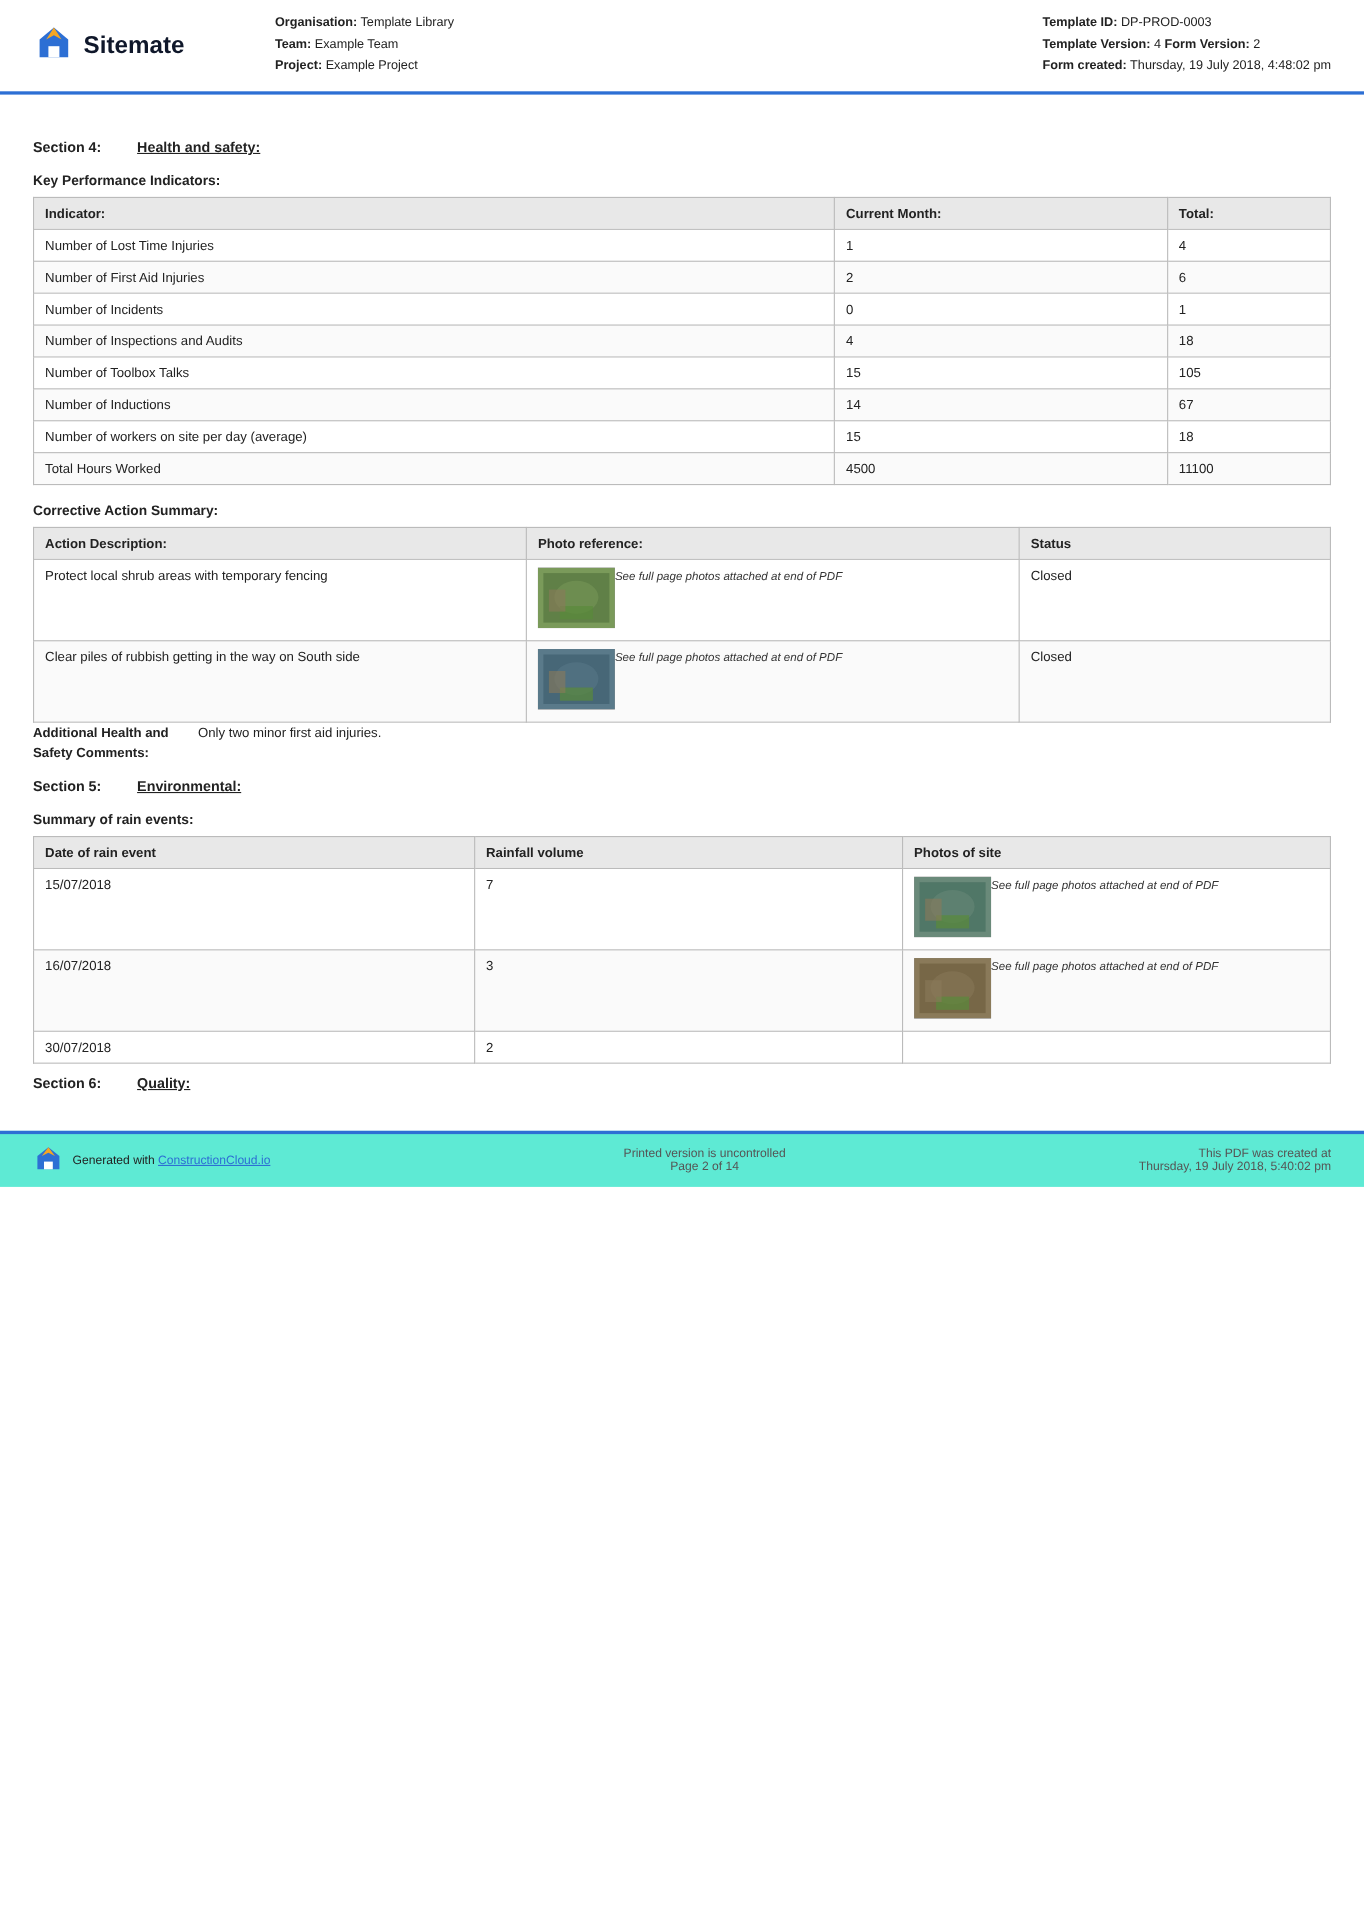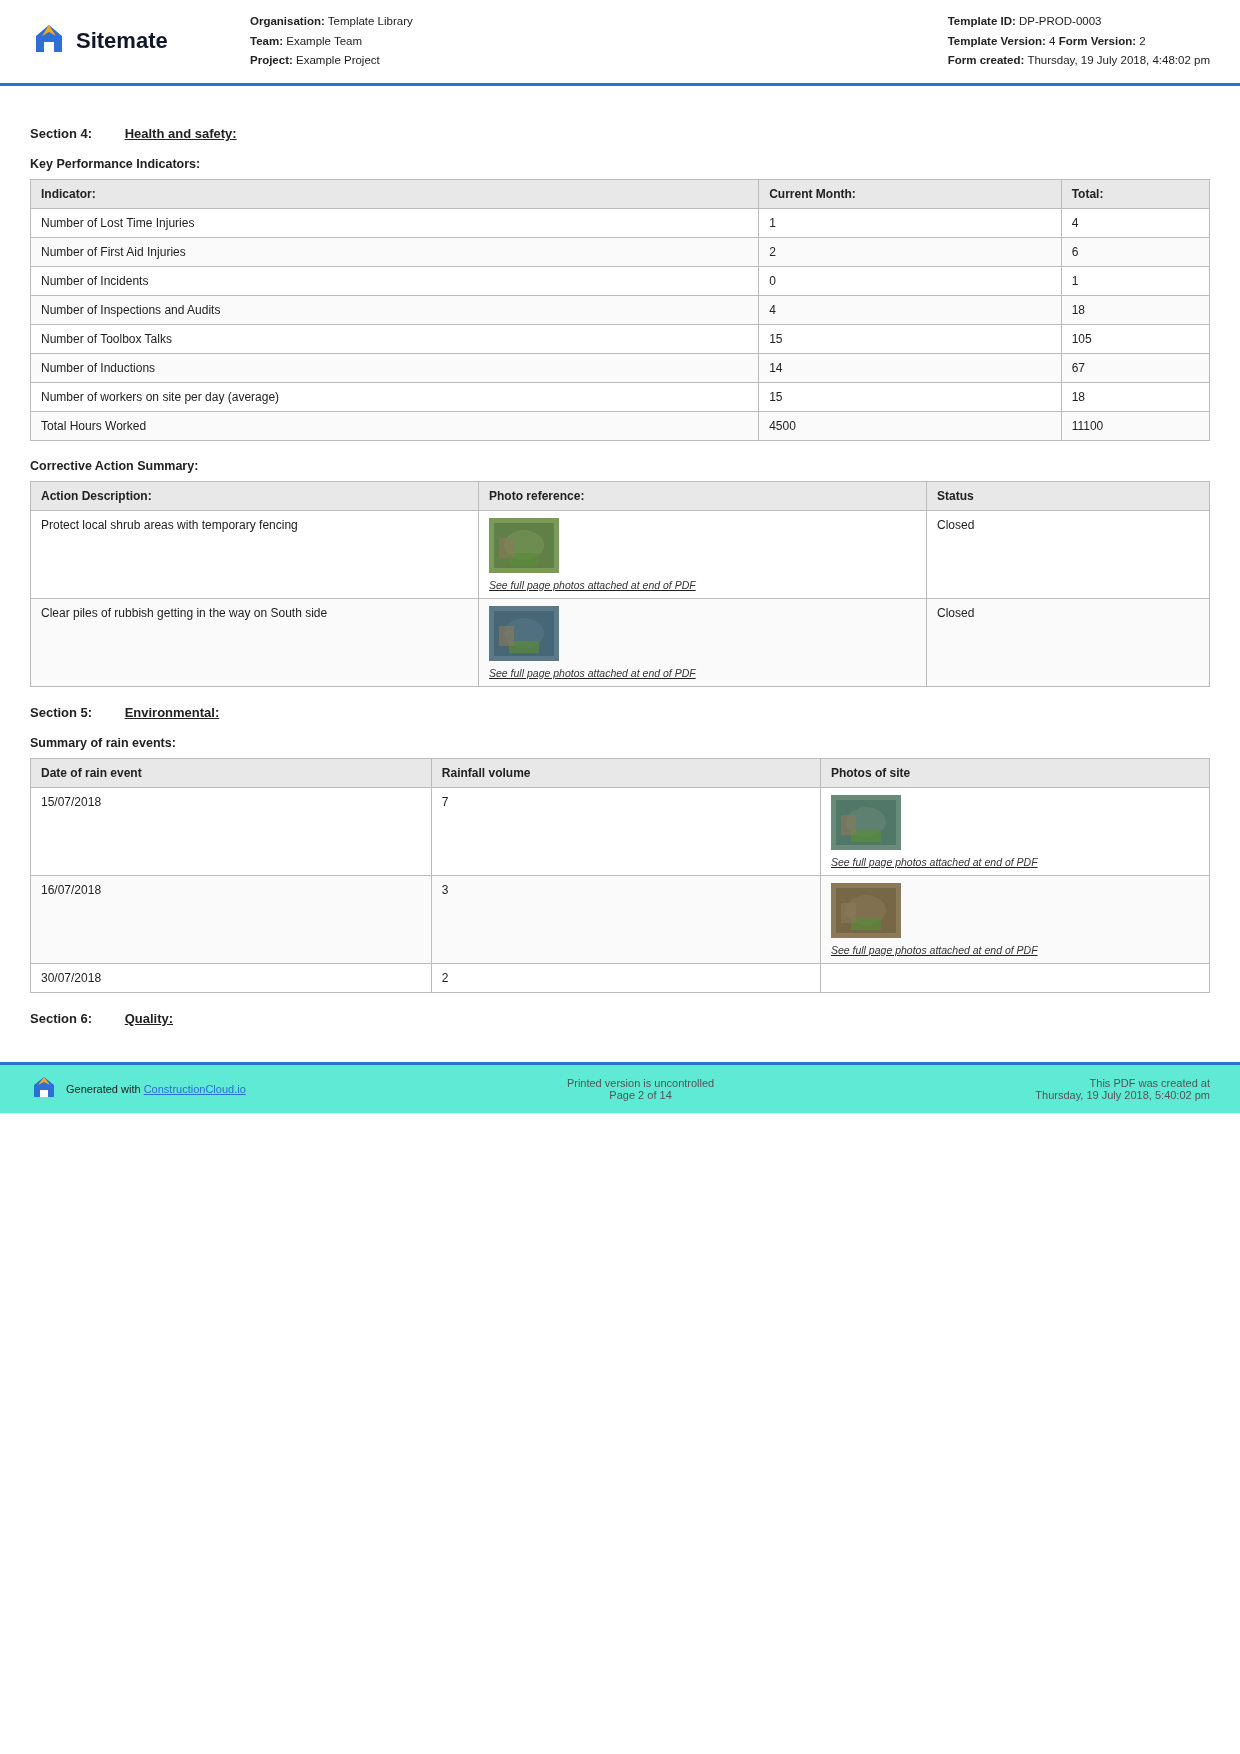--- a/index.html
+++ b/index.html
@@ -20,28 +20,28 @@
 
     
     .section-heading { font-size: 13px; font-weight: bold; margin-bottom: 16px; }
     .section-heading .section-num { font-weight: bold; }
     .section-heading .section-title { text-decoration: underline; font-weight: bold; }
 
     
     .sub-heading { font-size: 12.5px; font-weight: bold; margin-bottom: 8px; margin-top: 16px; }
 
     
-    table { width: 100%; border-collapse: collapse; margin-bottom: 18px; font-size: 12px; }
+    table { width: 100%; border-collapse: collapse; font-size: 12px; }
     th { background: #e8e8e8; font-weight: bold; text-align: left; padding: 7px 10px; border: 1px solid #bbb; }
     td { padding: 7px 10px; border: 1px solid #bbb; vertical-align: top; }
     tr:nth-child(even) td { background: #fafafa; }
     tr:nth-child(odd) td { background: #fff; }
 
     
-    .photo-cell { display: flex; flex-direction: column; text-decoration: underline; }
+    .photo-cell { display: flex; flex-direction: row; }
     .photo-thumb { width: 70px; height: 55px; background: #888; margin-bottom: 4px; overflow: hidden; display: flex; align-items: center; justify-content: center; }
     .photo-thumb svg { width: 70px; height: 55px; }
     .photo-caption { font-size: 10.5px; color: #333; font-style: italic; margin-top: 2px; }
 
     
     .additional-block { display: flex; margin-bottom: 14px; }
     .additional-label { font-weight: bold; font-size: 12px; width: 150px; min-width: 150px; line-height: 1.5; }
     .additional-value { font-size: 12px; line-height: 1.5; }
 
     
@@ -181,20 +181,24 @@
   </svg>
               </div>
               <div class="photo-caption">See full page photos attached at end of PDF</div>
             </div>
           </td>
           <td>Closed</td>
         </tr>
       </tbody>
   </table>
 
+  <div class="additional-block">
+    <div class="additional-label">Additional Health and Safety Comments:</div>
+    <div class="additional-value">Only two minor first aid injuries.</div>
+  </div>
 
   <div class="section-heading" style="margin-top:10px;">
     <span class="section-num">Section 5:</span>&nbsp;&nbsp;&nbsp;&nbsp;&nbsp;&nbsp;&nbsp;&nbsp;
     <span class="section-title">Environmental:</span>
   </div>
 
   <div class="sub-heading">Summary of rain events:</div>
 
   <table>
     <thead>

